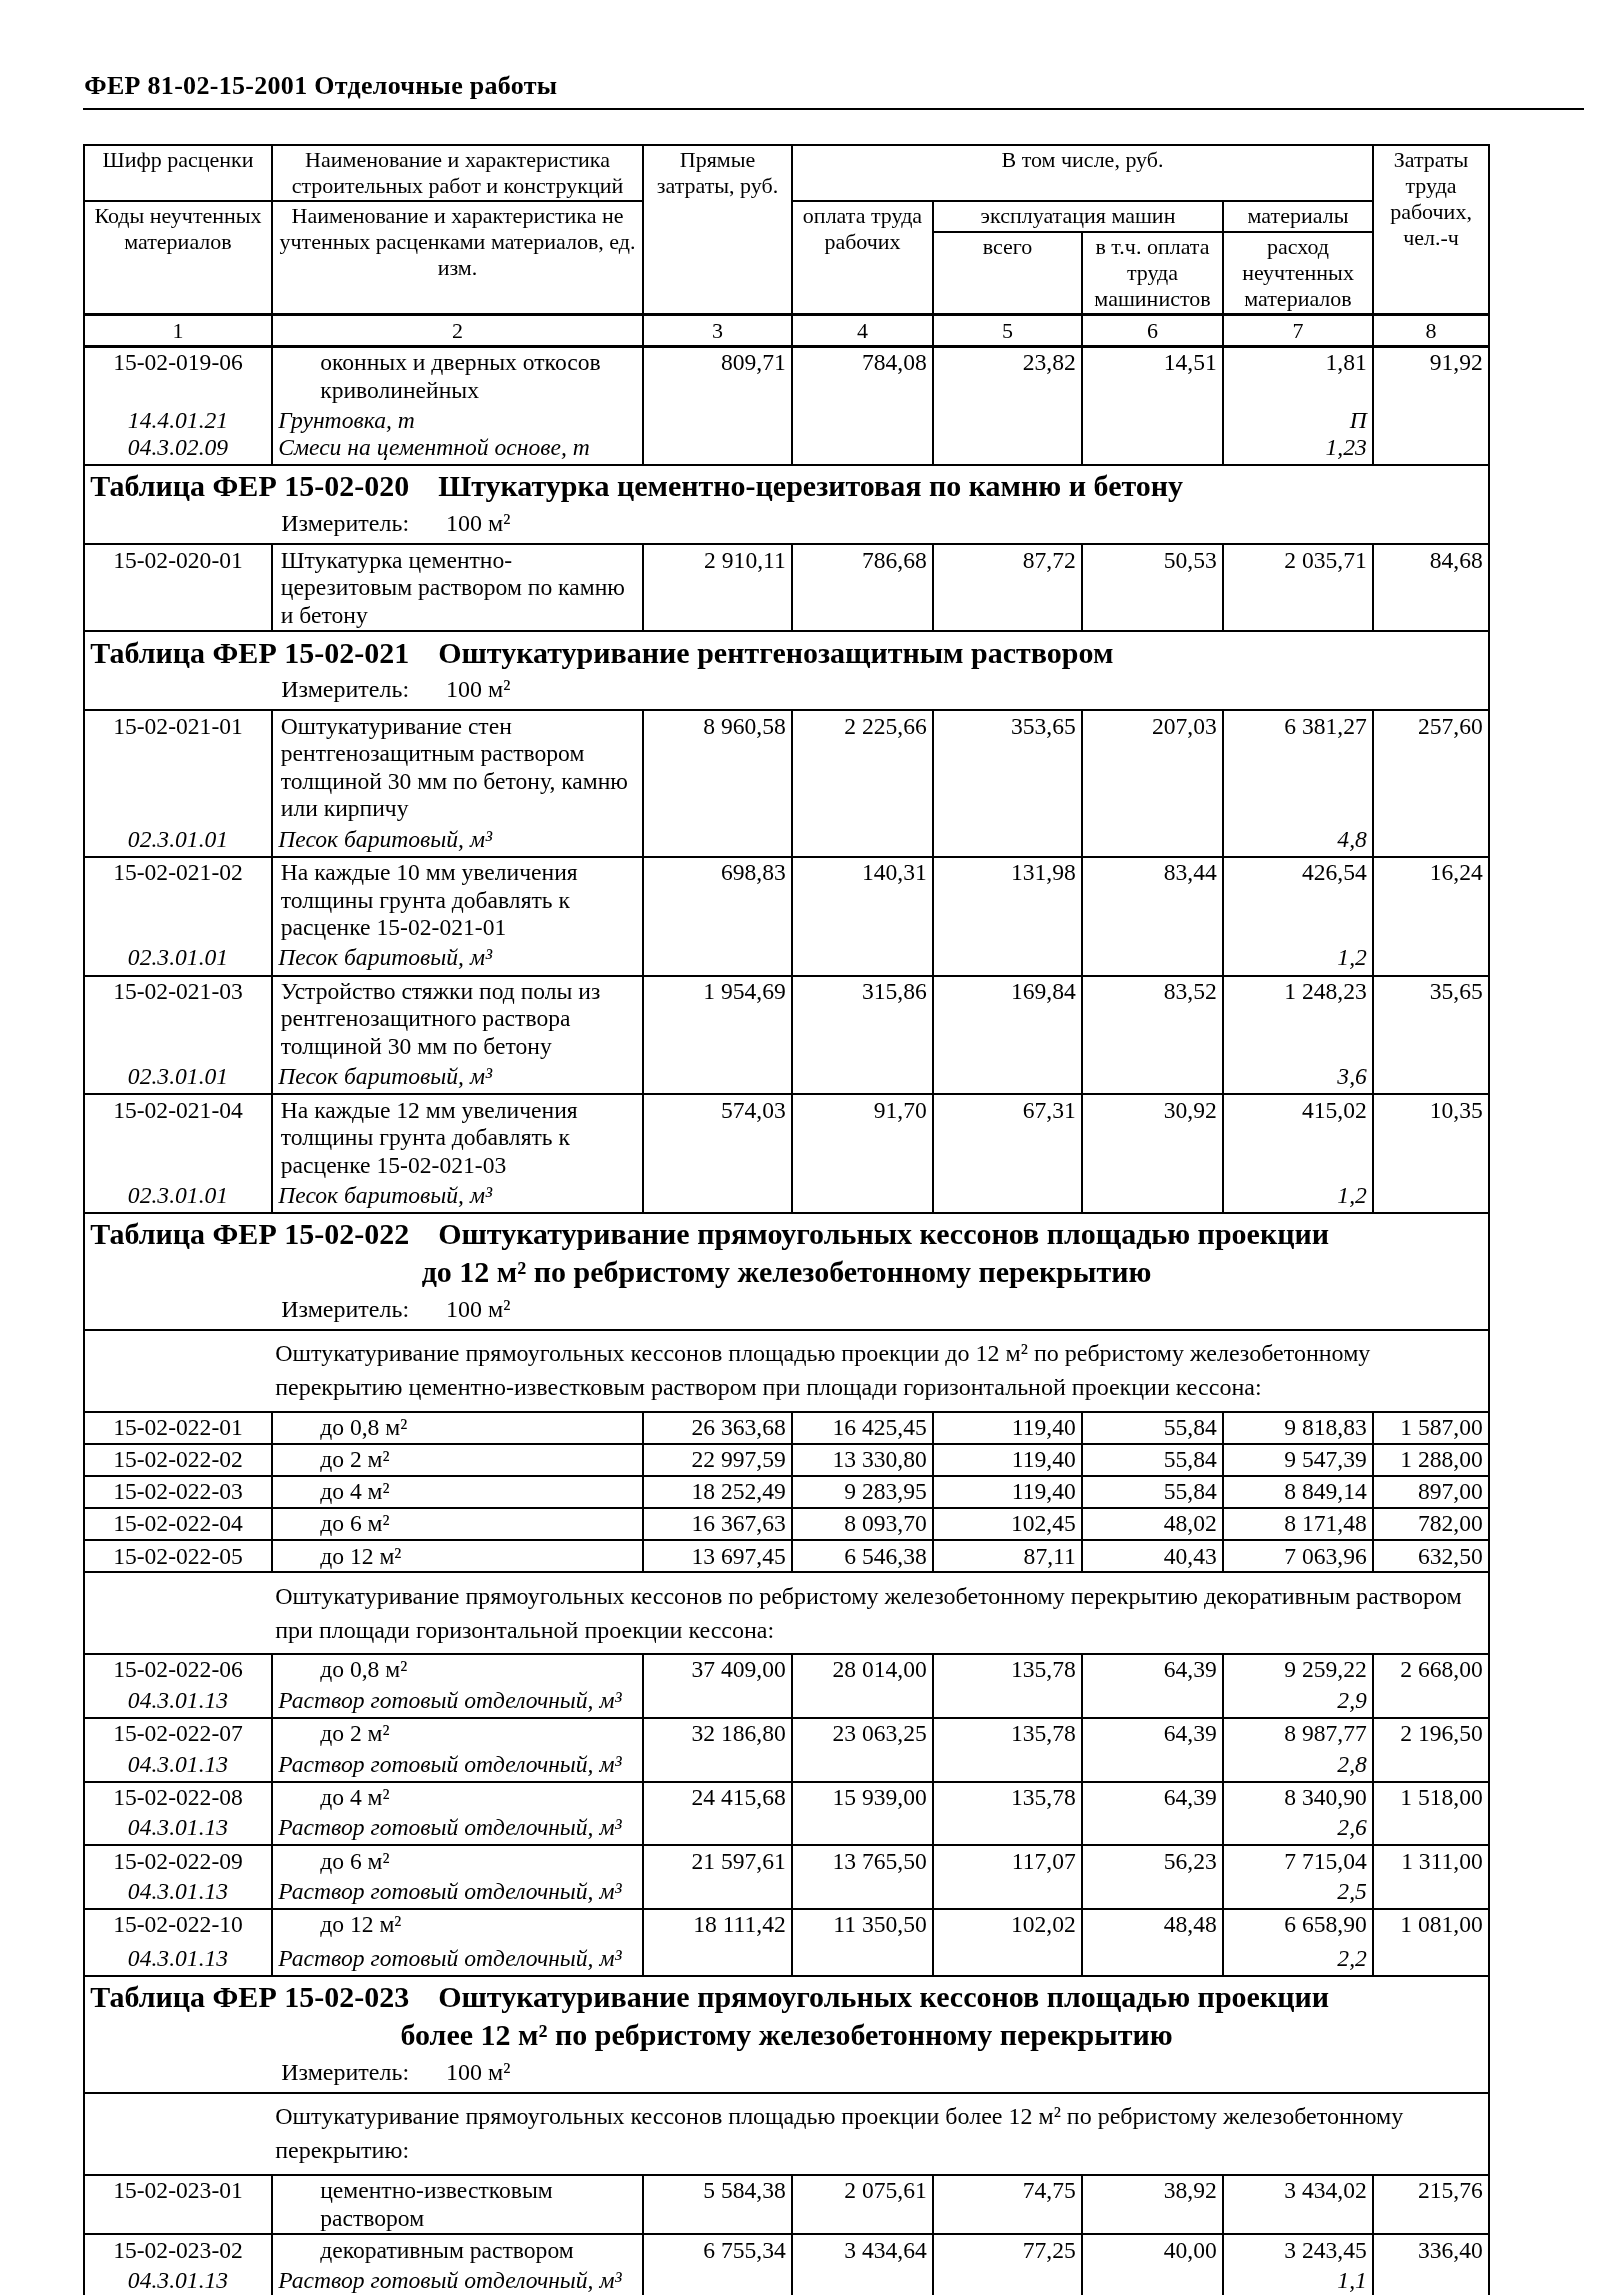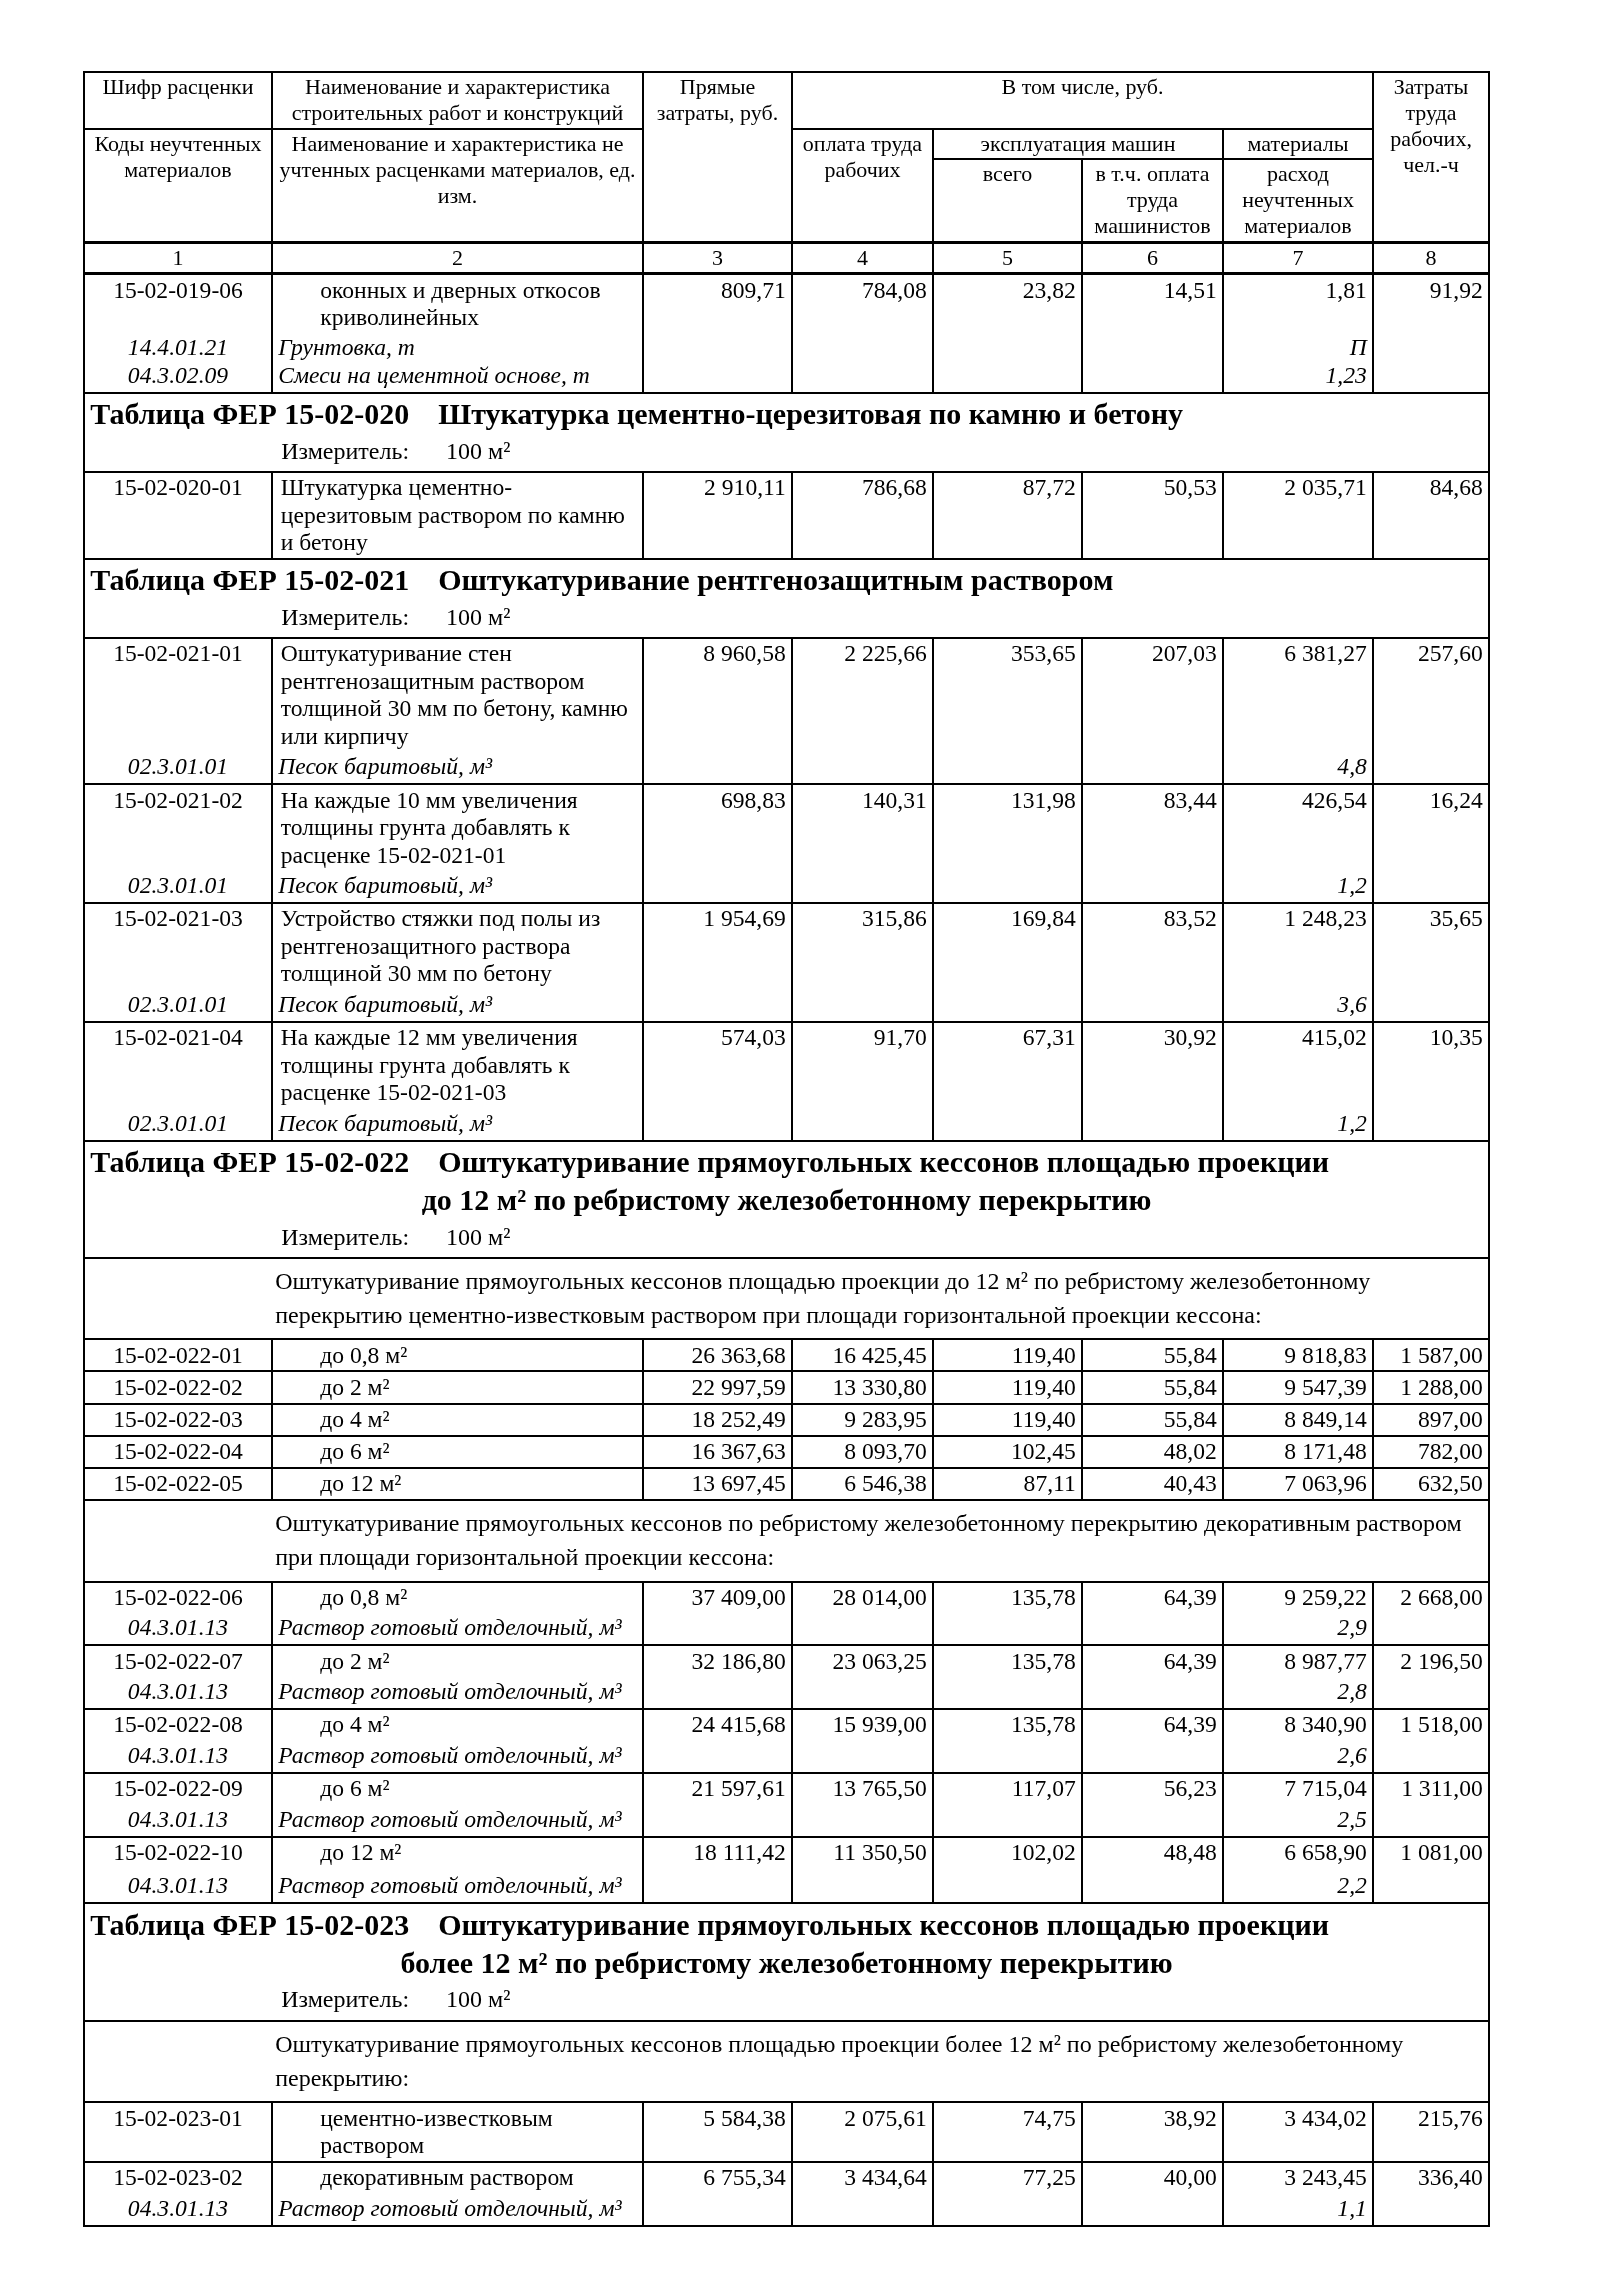--- a/index.html
+++ b/index.html
@@ -50,20 +50,21 @@
   .measure-line{font-size:24px;line-height:30px;margin-left:191px;padding:2.6px 0 3.9px 0;}
   .measure-label{margin-right:37px;}
   .note-cell .note-text{margin-left:185px;font-size:24px;line-height:34px;
     padding:3.9px 6.5px 5.2px 0;}
 </style>
 </head>
 <body>
 
 <div class="page">
 
+  <div class="doc-header">ФЕР 81-02-15-2001 Отделочные работы</div>
 
   <table class="fer">
     <colgroup>
       <col style="width:188px">
         <col style="width:371px">
         <col style="width:149px">
       <col style="width:141px">
         <col style="width:149px">
         <col style="width:141px">
       <col style="width:150px">

